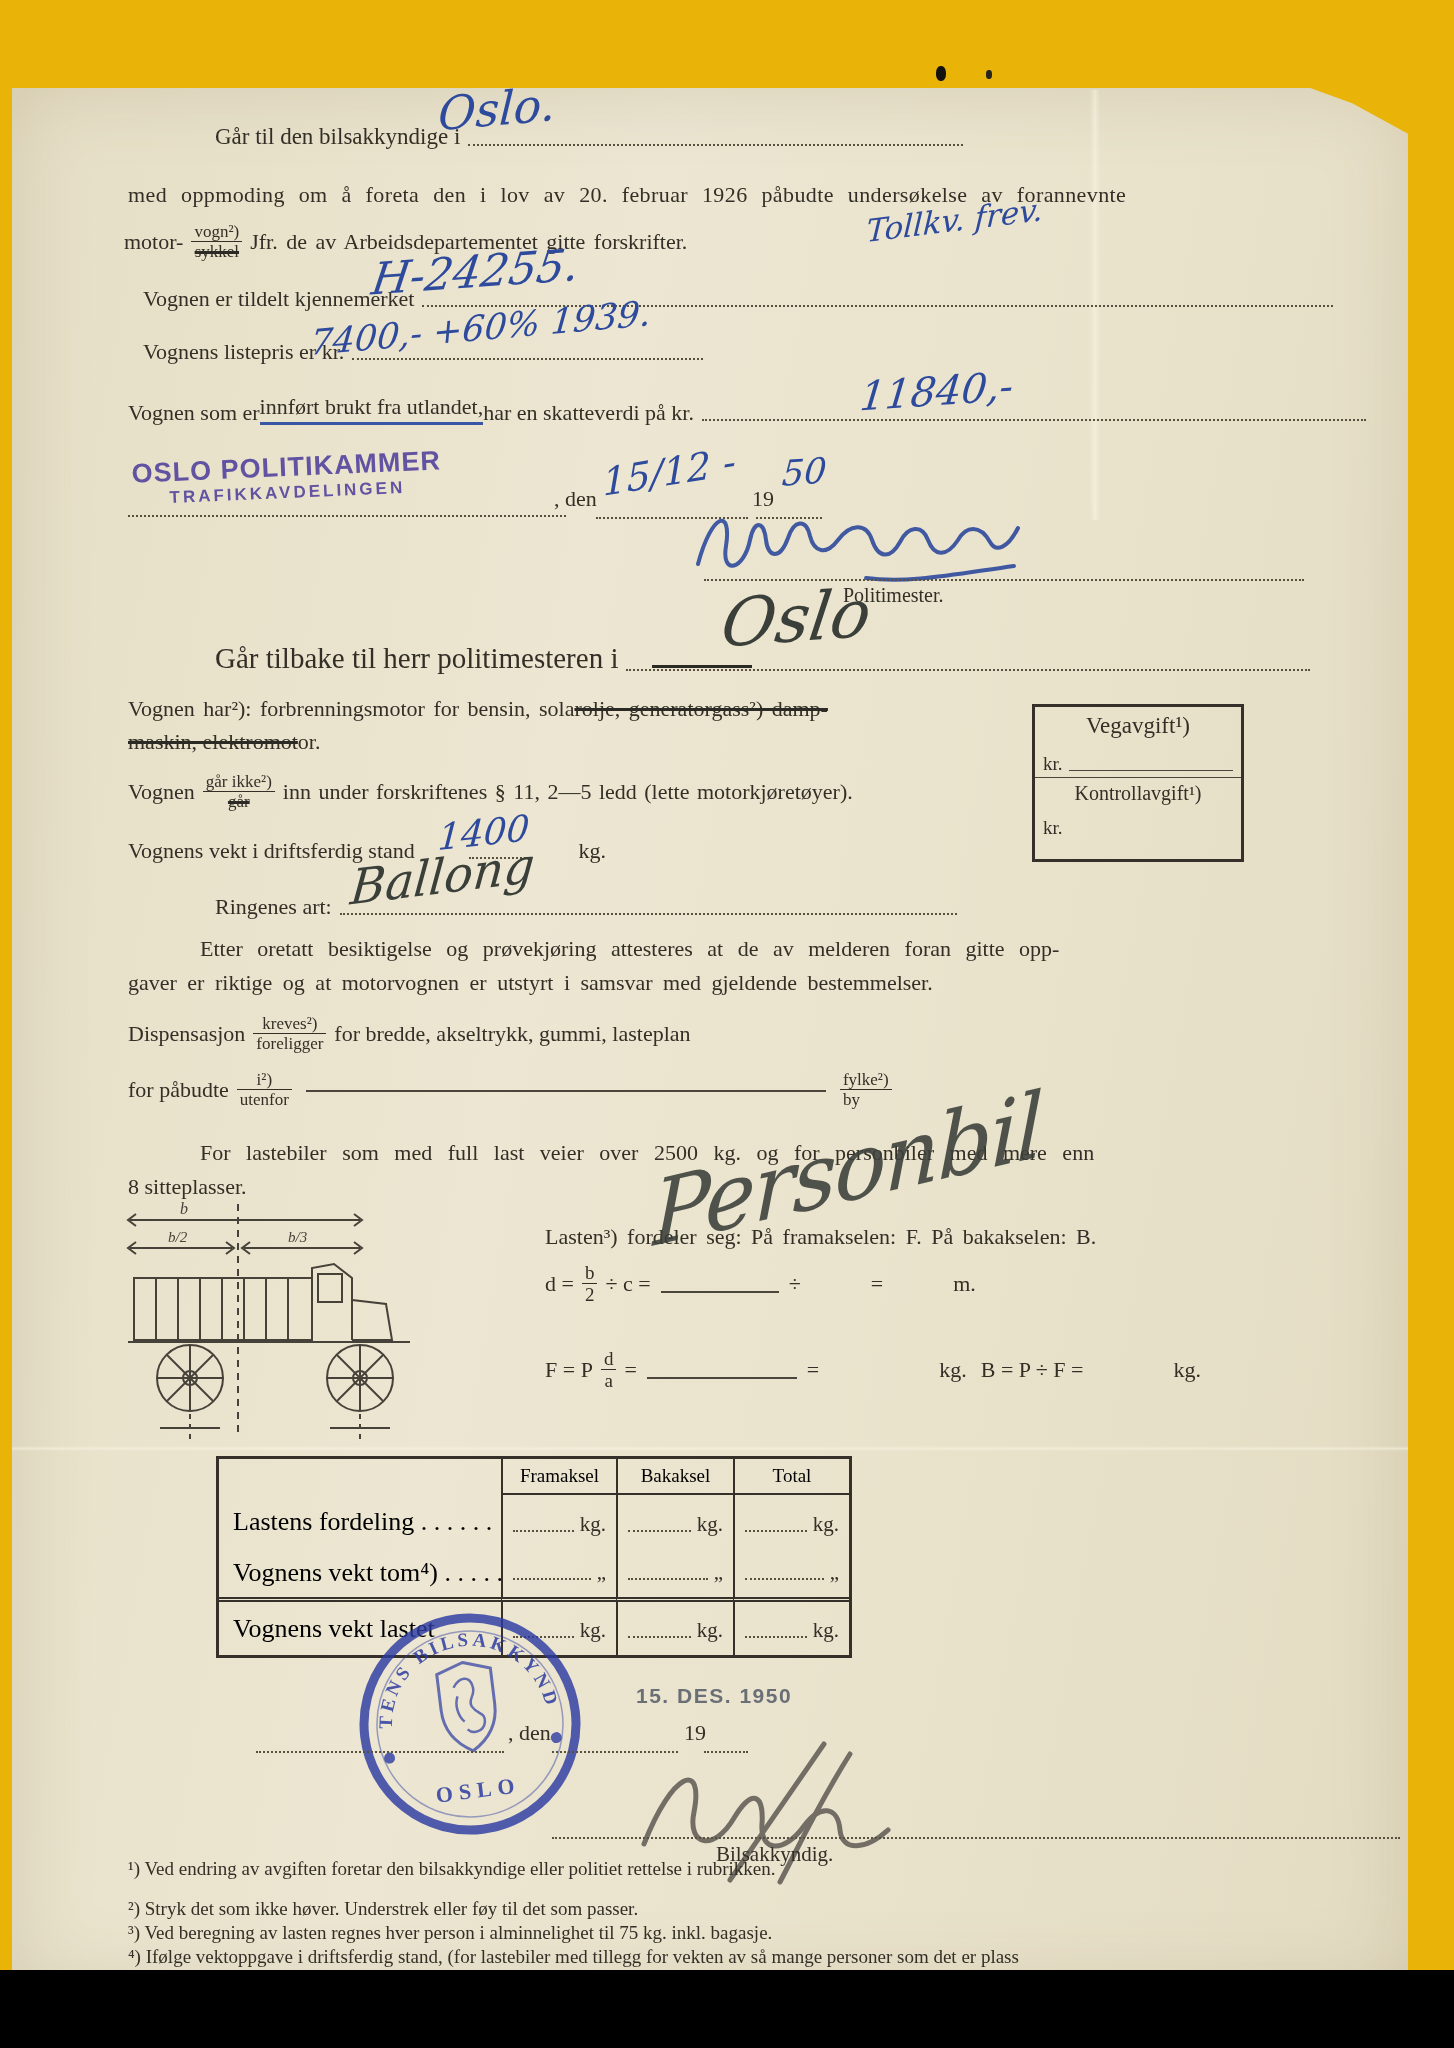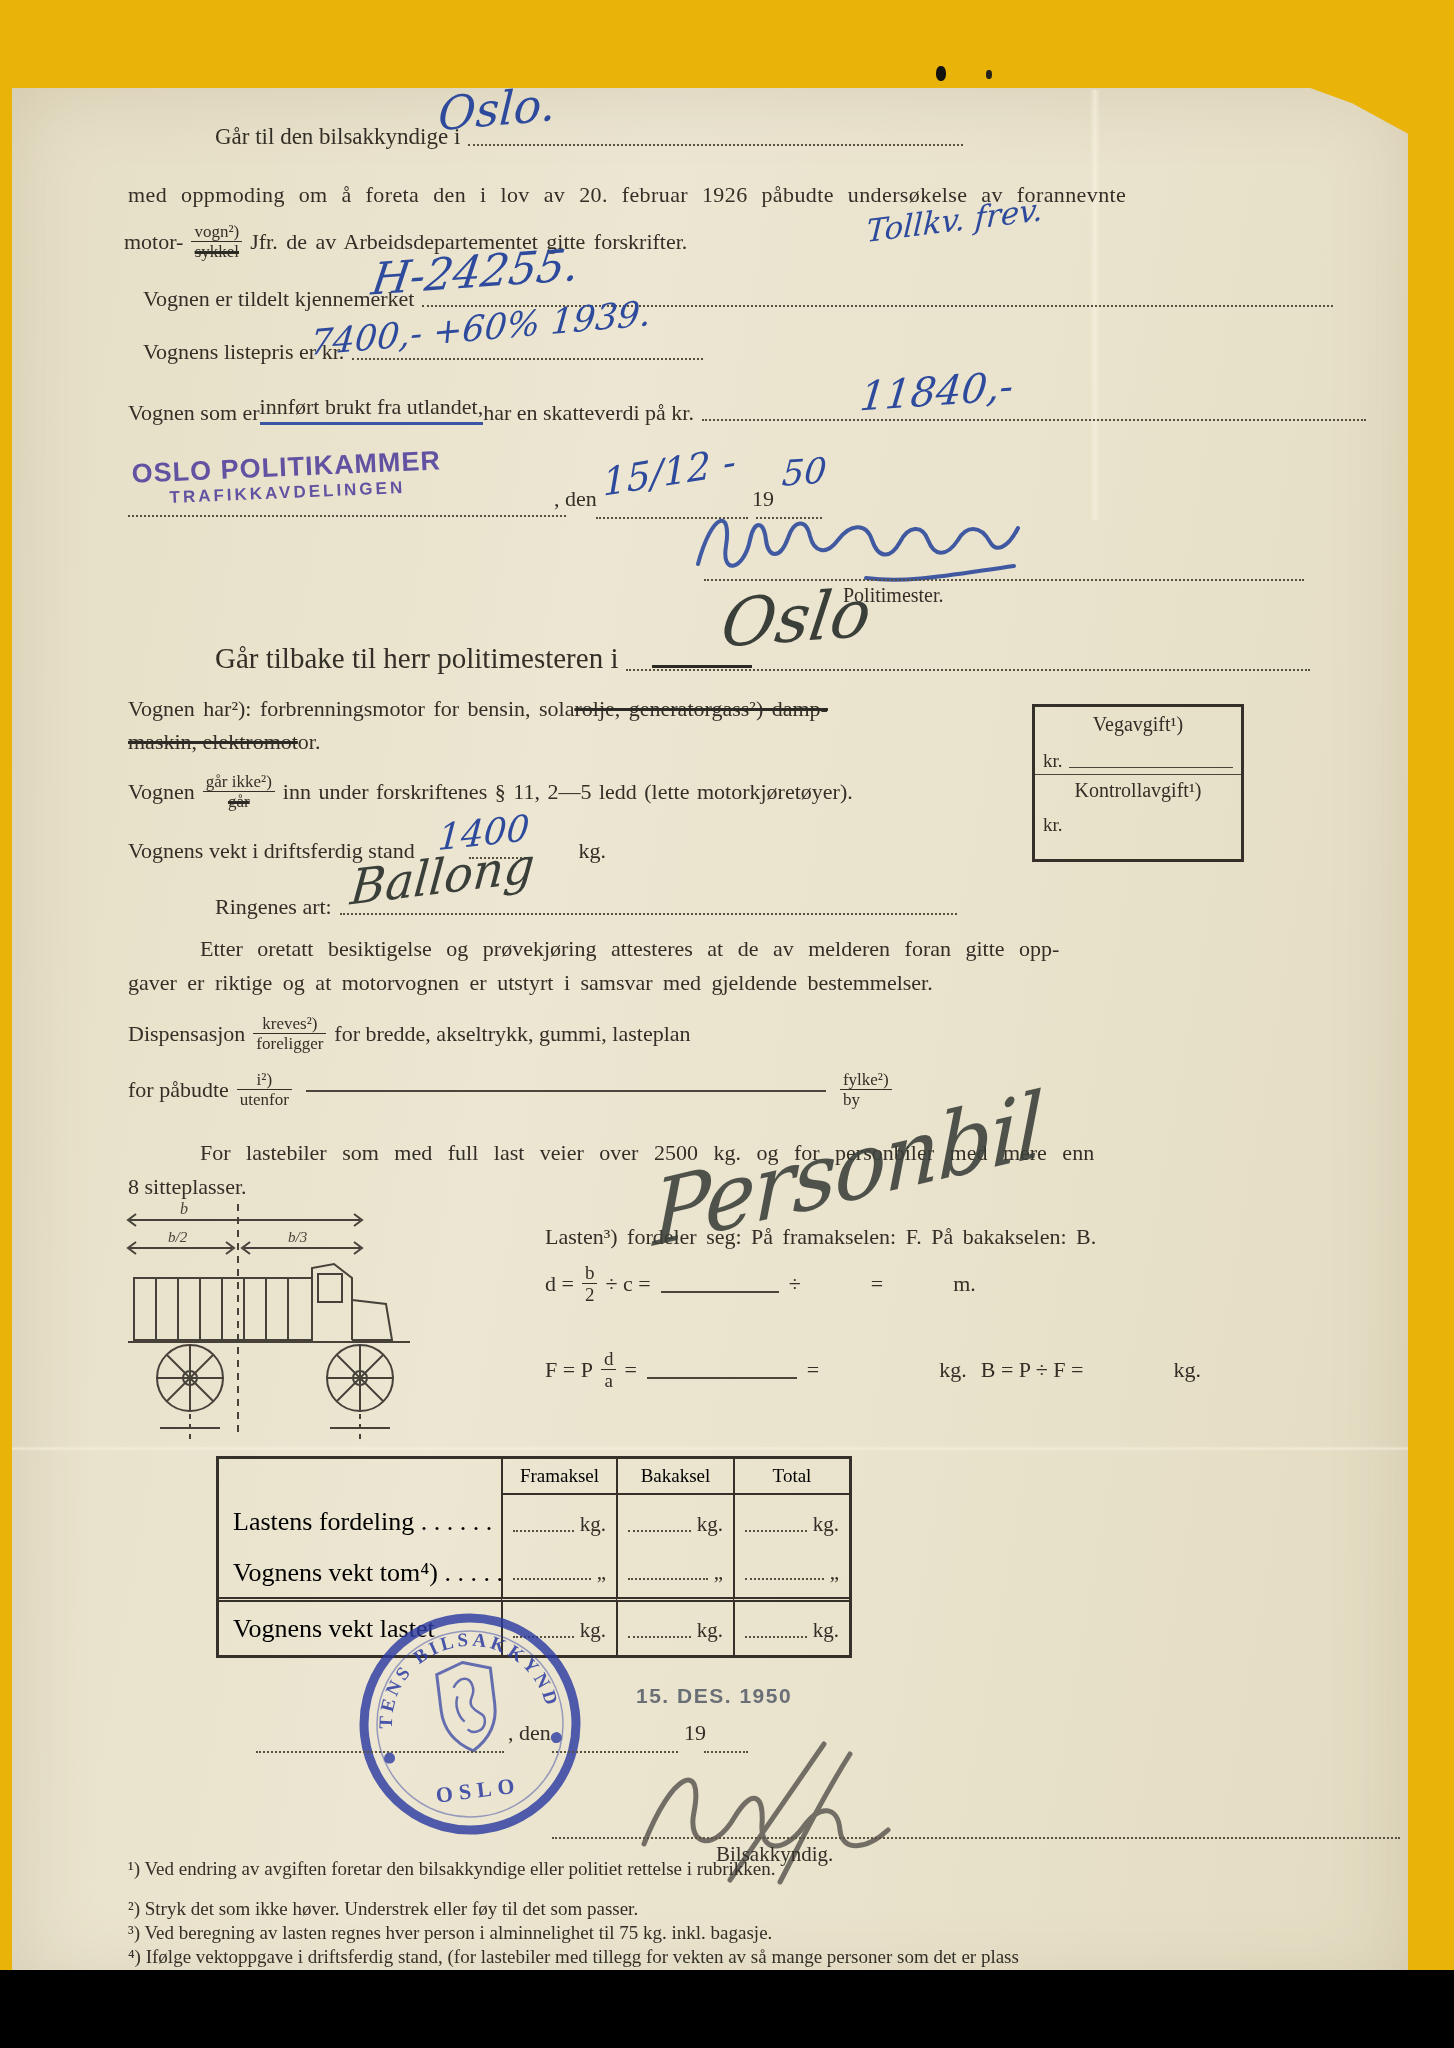--- a/index.html
+++ b/index.html
@@ -121,21 +121,21 @@
   <span class="abs hw darkink" style="left:722px;top:580px;font-size:66px;transform:rotate(-4deg) skewX(-12deg);">Oslo</span>
 
   <div class="abs print" style="left:128px;top:696px;word-spacing:3px;">
     <span>Vognen har²): forbrenningsmotor for bensin, sola</span><span class="strike">rolje, generatorgass²) damp-</span>
   </div>
   <div class="abs print" style="left:128px;top:729px;">
     <span class="strike">maskin, elektromot</span><span>or.</span>
   </div>
 
   <div class="abs" style="left:1032px;top:704px;width:212px;height:158px;border:3px solid #35312a;box-sizing:border-box;">
-    <div class="print" style="text-align:center;font-size:20px;margin-top:6px;">Vegavgift¹)</div>
+    <div class="print" style="text-align:center;font-size:23px;margin-top:6px;">Vegavgift¹)</div>
     <div style="display:flex;align-items:flex-end;margin:14px 8px 0 8px;">
       <span class="print" style="font-size:19px;">kr.</span>
       <span style="flex:1;border-bottom:1.5px solid #4a463c;margin:0 0 4px 6px;"></span>
     </div>
     <div style="border-top:1.5px solid #4a463c;margin-top:2px;"></div>
     <div class="print" style="text-align:center;font-size:20px;margin-top:4px;">Kontrollavgift¹)</div>
     <div class="print" style="font-size:19px;margin:12px 0 0 8px;">kr.</div>
   </div>
 
   <div class="abs flexrow" style="left:128px;top:772px;">

